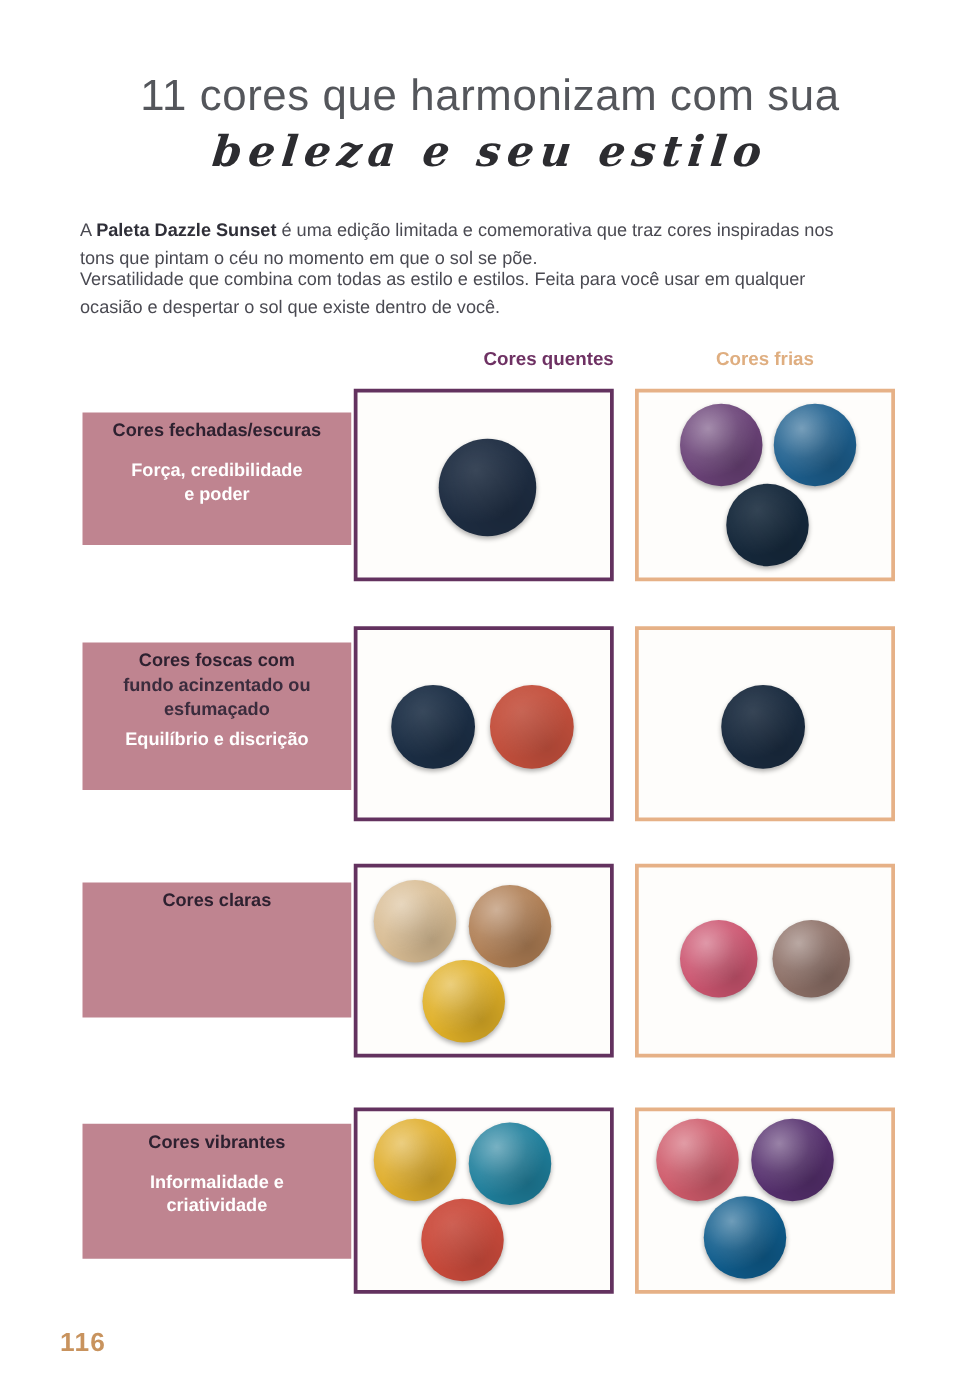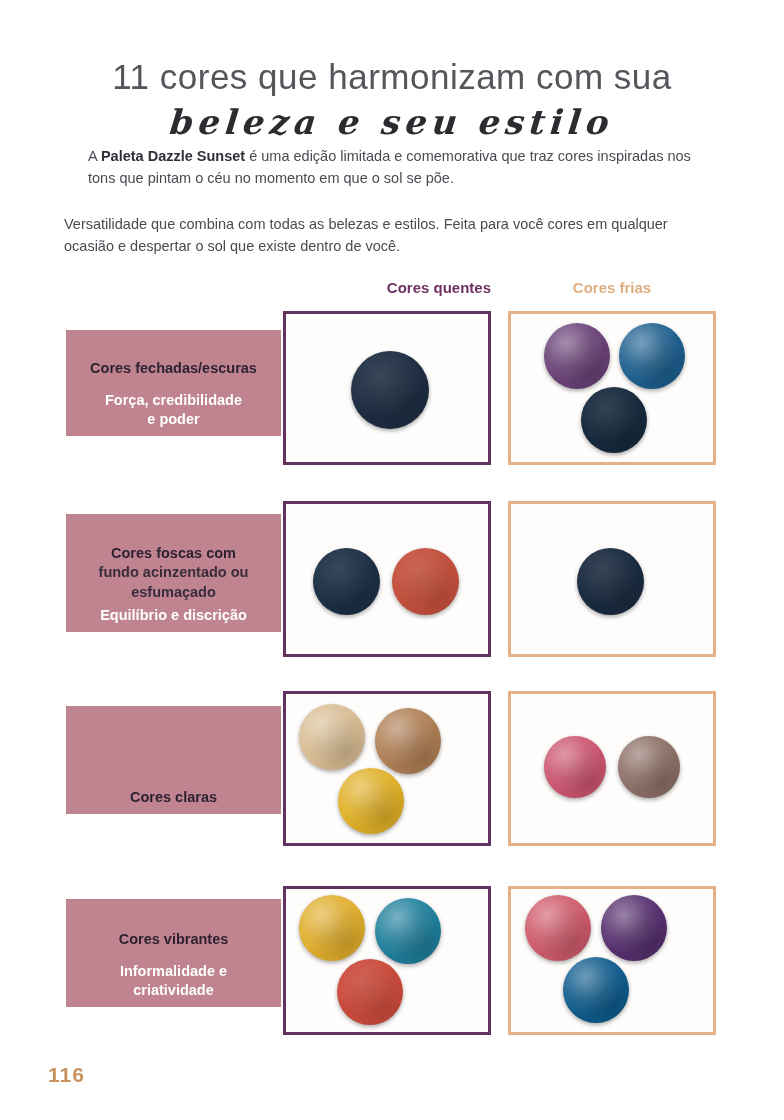--- a/index.html
+++ b/index.html
@@ -43,21 +43,21 @@
 
   
   .intro {
     position: absolute;
     left: 64px;
     width: 620px;
     font-size: 14.5px;
     line-height: 1.55;
     color: #4a4a52;
   }
-  .intro.p1 { top: 145px; margin-left: 24px; }
+  .intro.p1 { top: 174px; }
   .intro.p2 { top: 213px; }
   .intro b { font-weight: 700; color: #2f2f38; }
 
   
   .col-head {
     position: absolute;
     font-size: 15px;
     font-weight: 700;
     text-align: center;
   }
@@ -80,21 +80,21 @@
 
   .label-box {
     position: absolute;
     left: 66px;
     width: 215px;
     background: #bf8490;
     z-index: 1;
     display: flex;
     flex-direction: column;
     align-items: center;
-    justify-content: flex-end;
+    justify-content: flex-start;
     text-align: center;
     padding: 6px 8px;
   }
   .label-box.h1 { top: 19px; height: 106px; }
   .label-box.h2 { top: 13px; height: 118px; }
   .label-box.h3 { top: 15px; height: 108px; }
   .label-box.h4 { top: 13px; height: 108px; }
 
   .lbl-title {
     font-size: 14.5px;
@@ -176,21 +176,21 @@
 <body>
 
 <div class="title-wrap">
   <div class="title-line1">11 cores que harmonizam com sua</div>
   <div class="title-line2">beleza e seu estilo</div>
 </div>
 
 <p class="intro p1">
   <span>A </span><b>Paleta Dazzle Sunset</b><span> é uma edição limitada e comemorativa que traz cores inspiradas nos tons que pintam o céu no momento em que o sol se põe.</span>
 </p>
-<p class="intro p2">Versatilidade que combina com todas as belezas e estilos. Feita para você cores em qualquer ocasião e despertar o sol que existe dentro de você.</p>
+<p class="intro p2">Versatilidade que combina com todas as estilo e estilos. Feita para você usar em qualquer ocasião e despertar o sol que existe dentro de você.</p>
 
 <div class="col-head warm">Cores quentes</div>
 <div class="col-head cool">Cores frias</div>
 
 <div class="row r1">
   <div class="label-box h1">
     <div class="lbl-title">Cores fechadas/escuras</div>
     <div class="lbl-desc">Força, credibilidade<br>e  poder</div>
   </div>
   <div class="swatch-box warm">

